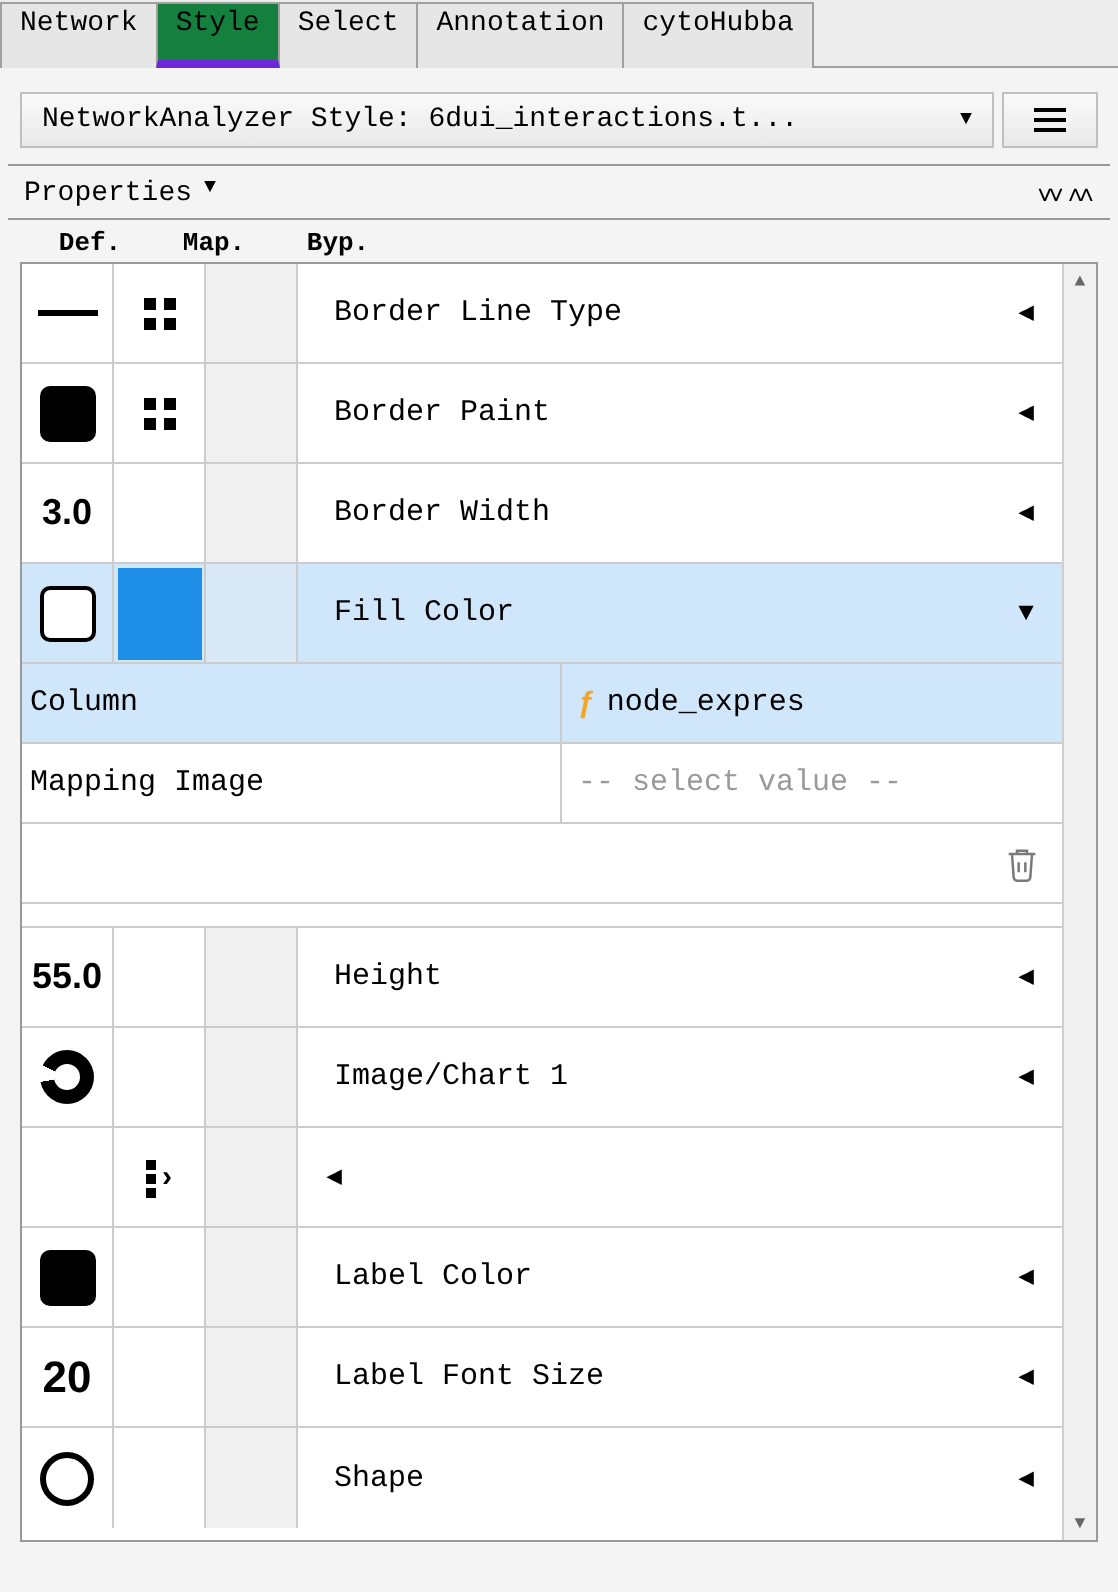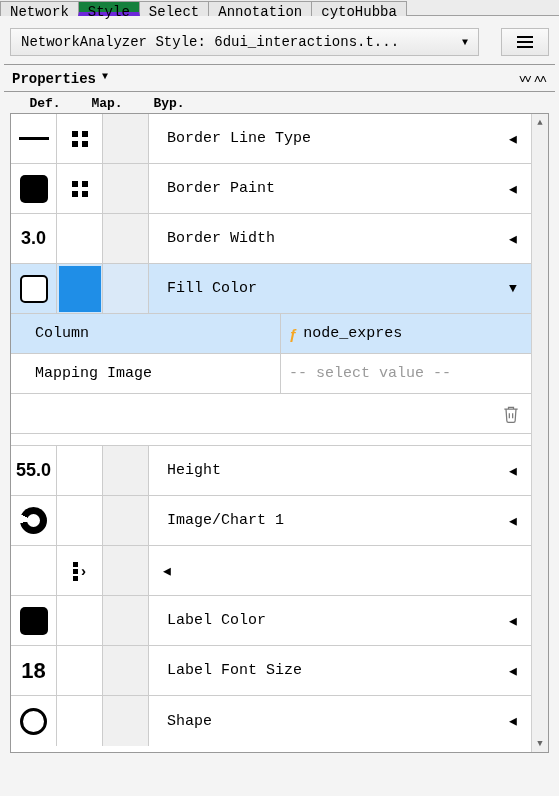--- a/index.html
+++ b/index.html
@@ -9,21 +9,21 @@
     background: #f4f4f4;
     width: 559px;
     height: 796px;
     overflow: hidden;
     color: #000;
   }
   .tabbar {
     display: flex;
     border-bottom: 1px solid #a0a0a0;
     background: #ececec;
-    height: 16px;
+    height: 34px;
   }
   .tab {
     padding: 2px 9px 0 9px;
     border: 1px solid #a0a0a0;
     border-bottom: none;
     background: #e6e6e6;
     margin-right: -1px;
     font-size: 14px;
     cursor: pointer;
     position: relative;
@@ -35,21 +35,21 @@
     z-index: 2;
   }
   .panel {
     background: #f4f4f4;
     padding: 0 4px;
   }
   .stylebar {
     display: flex;
     align-items: center;
     padding: 12px 6px 8px 6px;
-    gap: 22px;
+    gap: 4px;
   }
   .style-select {
     flex: 1;
     height: 28px;
     border: 1px solid #bfbfbf;
     background: linear-gradient(#fafafa,#e9e9e9);
     display: flex;
     align-items: center;
     padding: 0 10px;
     font-family: "Courier New", monospace;
@@ -73,21 +73,21 @@
     display: flex;
     align-items: center;
     justify-content: space-between;
     padding: 6px 10px 4px 8px;
     border: 1px solid #999;
     border-left: none; border-right: none;
     background: #f4f4f4;
     font-family: "Courier New", monospace;
     font-size: 14px;
   }
-  .props-header .left { display: flex; align-items: flex-start; gap: 6px; cursor:pointer;font-weight:bold;}
+  .props-header .left { display: flex; align-items: flex-start; gap: 6px; cursor:pointer;}
   .props-header .right { display: flex; gap: 4px; font-size: 13px; letter-spacing: -2px;}
   .props-header .chev { cursor:pointer; font-family: sans-serif;}
   .col-head {
     display: flex;
     padding: 4px 6px 2px 10px;
     font-weight: bold;
     font-size: 13px;
     gap: 10px;
   }
   .col-head span { width: 42px; text-align: center; margin-left: 10px; }
@@ -156,21 +156,21 @@
     display: flex;
     align-items: center;
     height: 40px;
     border-bottom: 1px solid #ccc;
     font-family: "Courier New", monospace;
     font-size: 15px;
   }
   .subrow.colrow { background: #cfe6fb; }
   .subrow .k {
     width: 270px;
-    padding-left: 24px;
+    padding-left: 4px;
     border-right: 1px solid #ccc;
     height: 100%;
     display:flex;align-items:center;
   }
   .subrow .v {
     flex: 1;
     padding-left: 8px;
     display:flex;align-items:center;gap:6px;
   }
   .subrow .v .placeholder { color:#9a9a9a; }
@@ -381,21 +381,21 @@
           <div class="sw-black-sq"></div>
         </div>
       <div class="cell cell-map"></div>
       <div class="cell cell-byp"></div>
       <div class="prop-label">Label Color</div>
       <div class="expander">◀</div>
     </div>
 
     <div class="row">
       <div class="cell cell-def">
-          <span style="font-size:22px;">18</span>
+          <span style="font-size:22px;">20</span>
         </div>
       <div class="cell cell-map"></div>
       <div class="cell cell-byp"></div>
       <div class="prop-label">Label Font Size</div>
       <div class="expander">◀</div>
     </div>
 
     <div class="row" style="border-bottom:none;">
       <div class="cell cell-def">
           <div class="sw-circle"></div>

